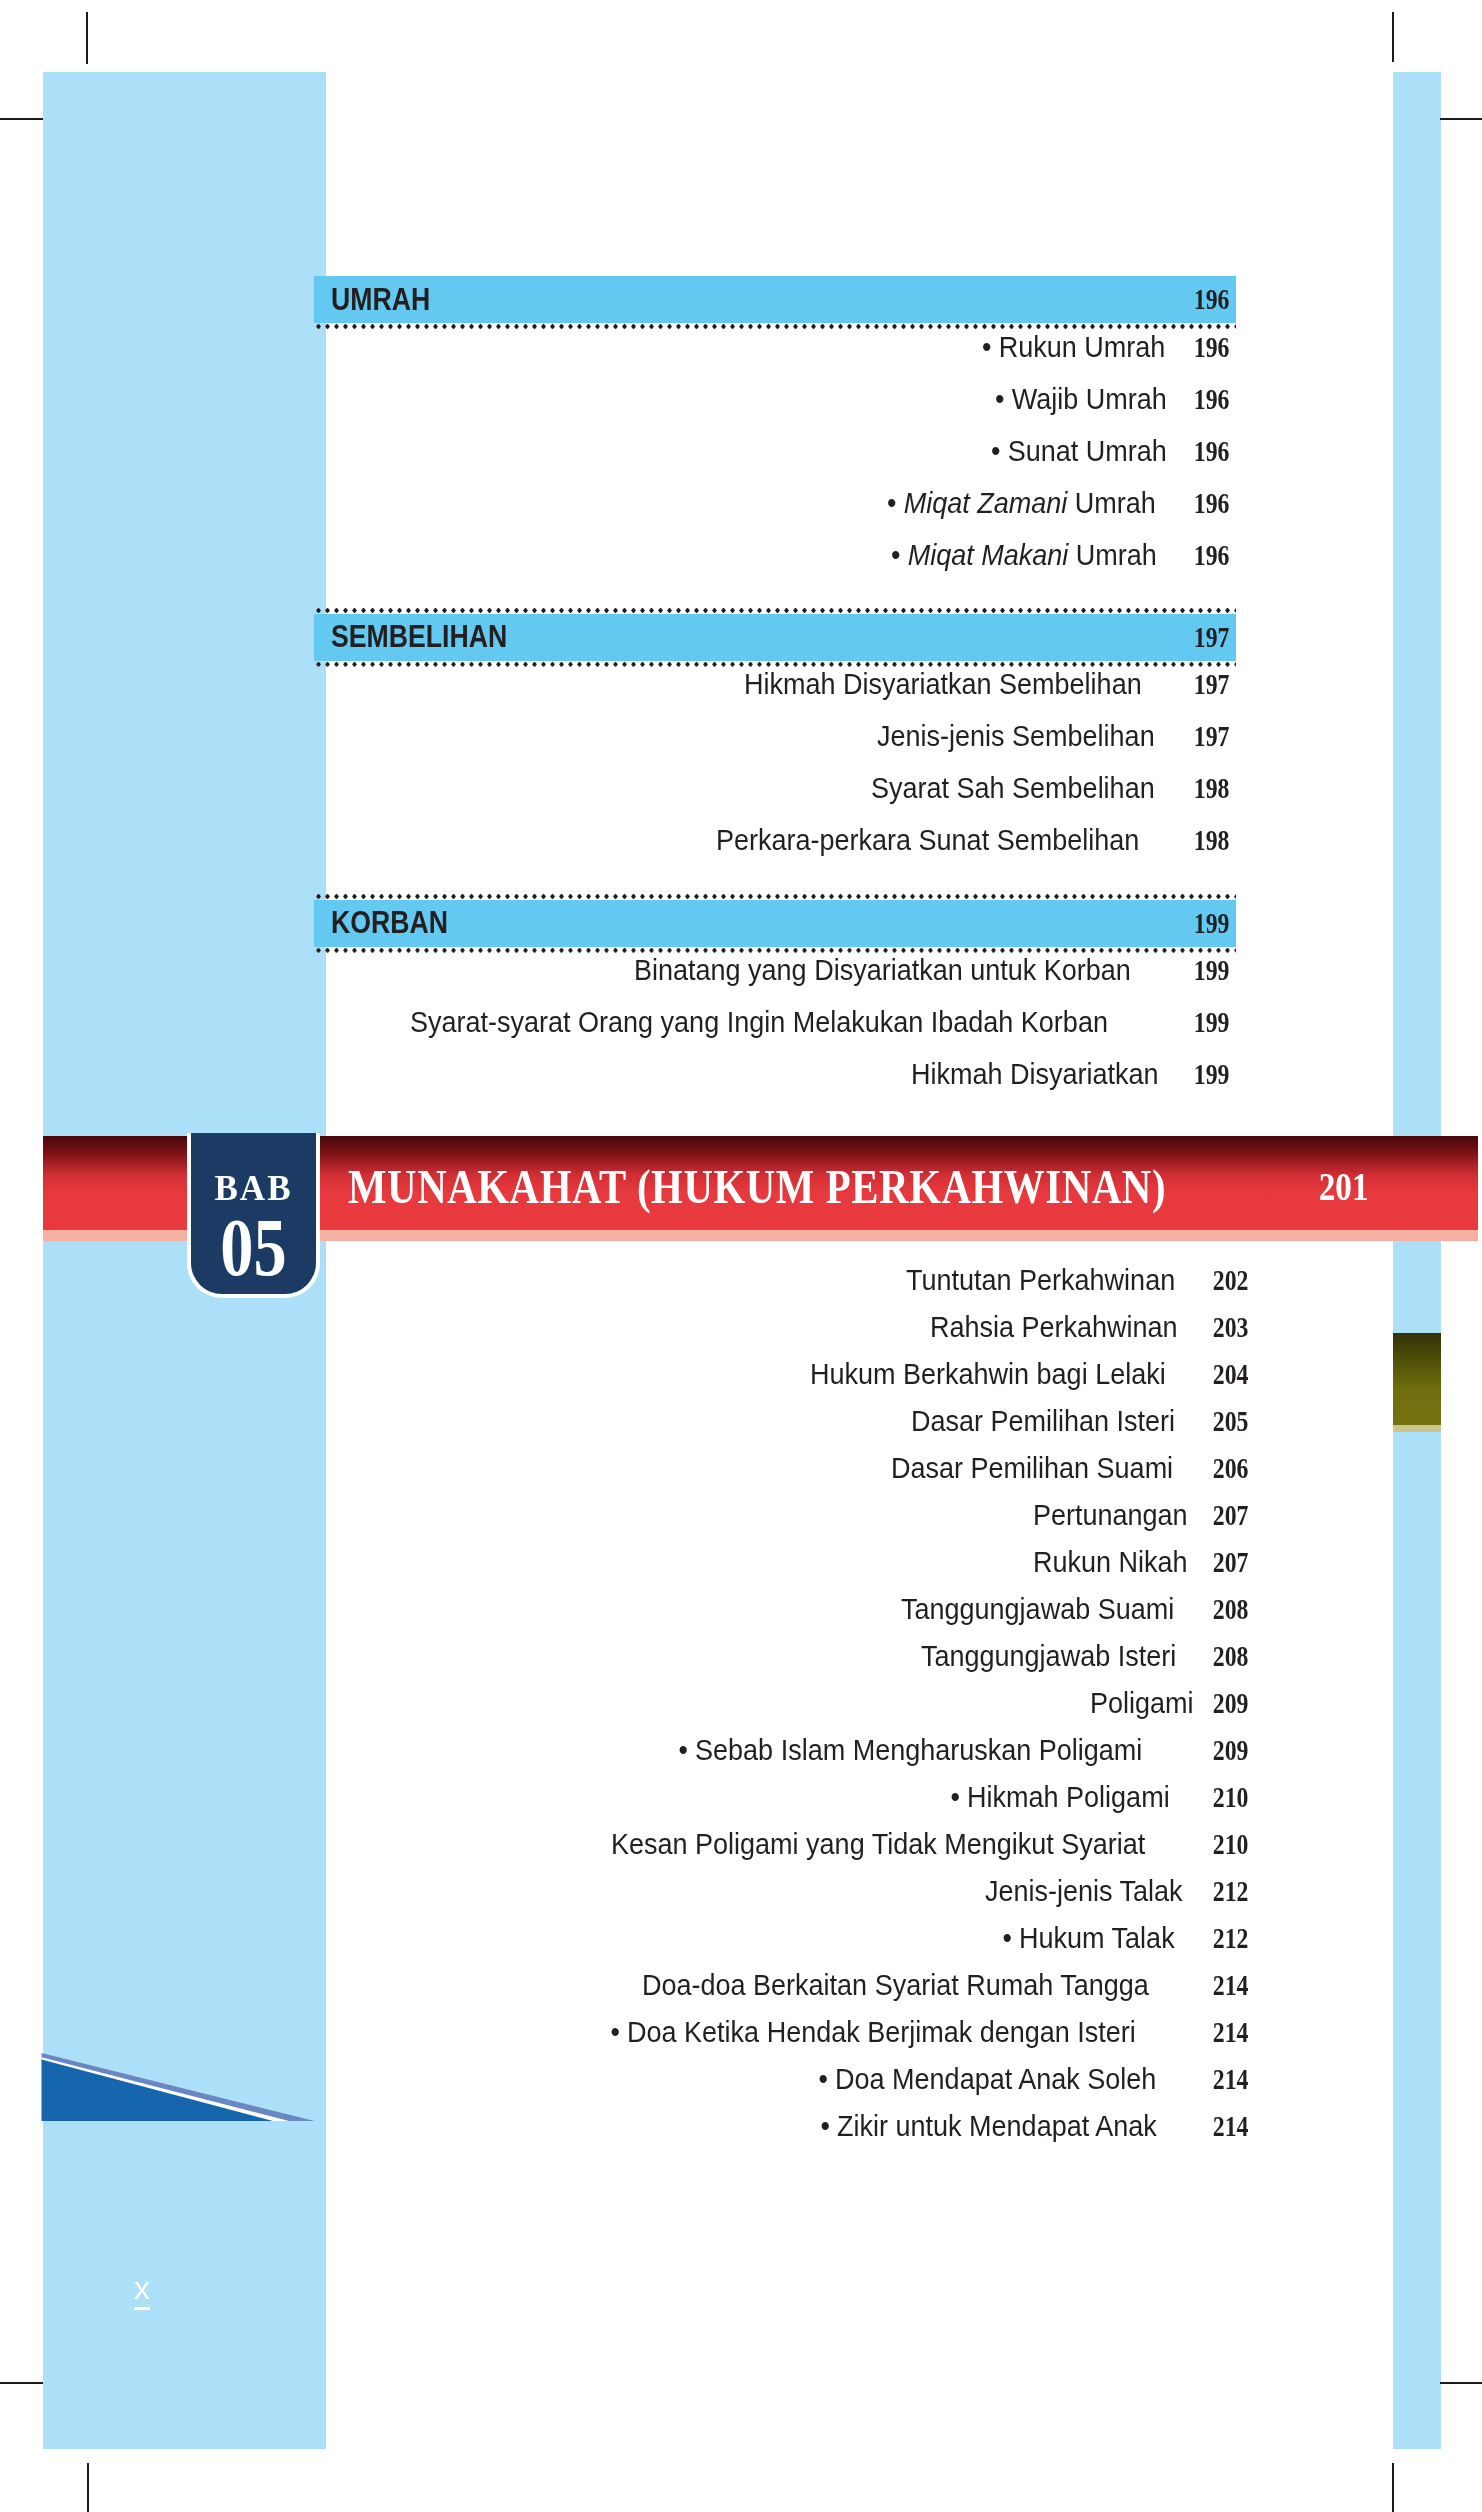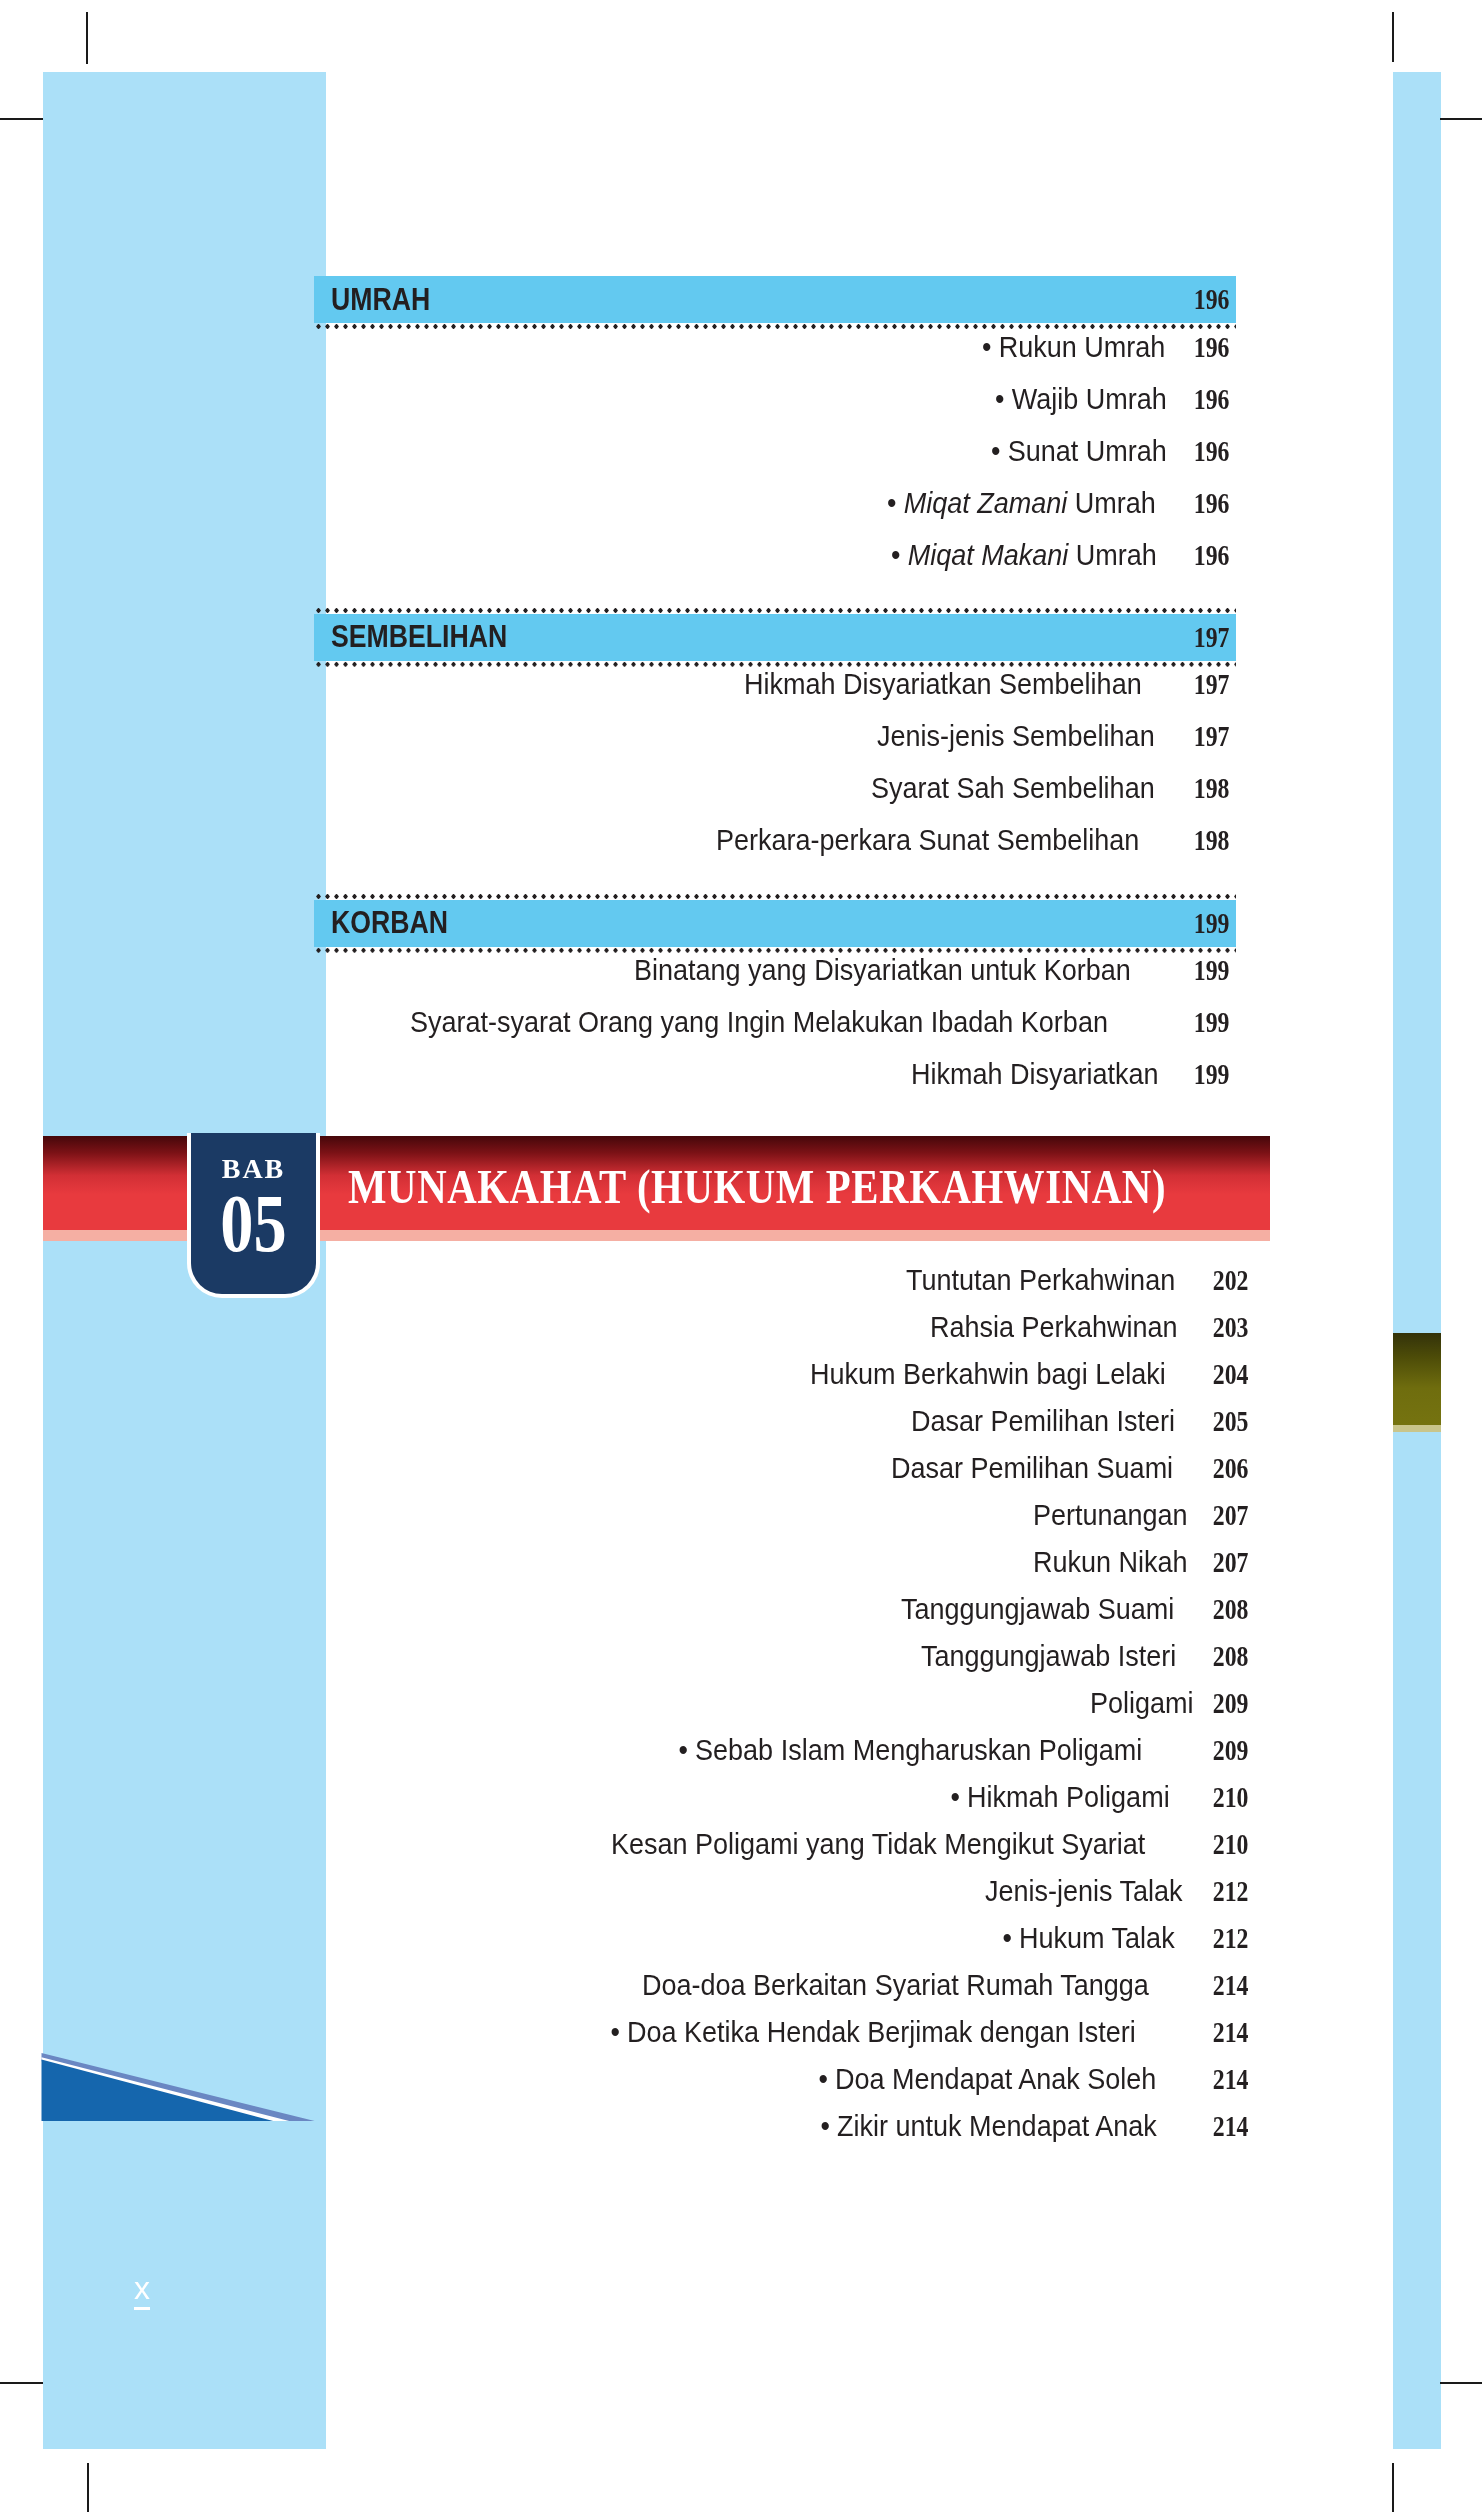--- a/index.html
+++ b/index.html
@@ -41,34 +41,34 @@
 
   .t-row{height:52px;display:flex;flex-direction:row;justify-content:flex-end;}
   .content2 .t-row{height:47px;}
   .t-line{display:flex;align-items:baseline;justify-content:space-between;padding:0 6.7px 6.7px 0;}
   .t-label{font-size:30px;transform:scaleX(0.9);transform-origin:left bottom;white-space:nowrap;}
   .t-label .it{font-style:italic;}
   .t-label .blt{margin-right:8px;}
   .t-row.indent .t-label{padding-left:106px;}
 
   
-  .banner{position:absolute;left:43px;top:1136px;width:1227px;}
+  .banner{position:absolute;left:43px;top:1136px;width:1435px;}
   .banner .rband{height:94px;display:flex;align-items:center;justify-content:space-between;
     padding:6.7px 141px 0 305px;
     background:linear-gradient(180deg,var(--red-dark) 0%,#7C1216 18%,#D22F35 42%,var(--red-bright) 62%,var(--red-bright) 100%);}
   .banner .salmon{height:10.7px;background:var(--salmon);}
   .b-title{color:#fff;font-family:"Liberation Serif",serif;font-weight:bold;font-size:48px;
     transform:scaleX(0.85);transform-origin:left center;white-space:nowrap;letter-spacing:0.7px;}
   .b-num{color:#fff;font-family:"Liberation Serif",serif;font-weight:bold;font-size:39px;
     transform:scaleX(0.85);transform-origin:right center;}
 
   .badge{position:absolute;left:187px;top:1133px;width:133px;height:165px;background:var(--navy);
     border:4px solid #fff;border-top:none;border-radius:0 0 35px 35px;text-align:center;color:#fff;
     font-family:"Liberation Serif",serif;font-weight:bold;z-index:5;}
-  .badge .bab{font-size:28px;margin-top:20px;letter-spacing:2px;}
+  .badge .bab{font-size:35px;margin-top:36px;letter-spacing:2px;}
   .badge .n05{font-size:83px;line-height:0.92;transform:scaleX(0.8);transform-origin:center top;}
 
   
   .corner{position:absolute;left:0;top:2041px;}
   .folio{position:absolute;left:134px;top:2270px;color:#fff;font-size:32px;z-index:6;
     text-decoration:underline;text-underline-offset:8px;text-decoration-thickness:3.3px;}
 </style>
 </head>
 <body>
 

